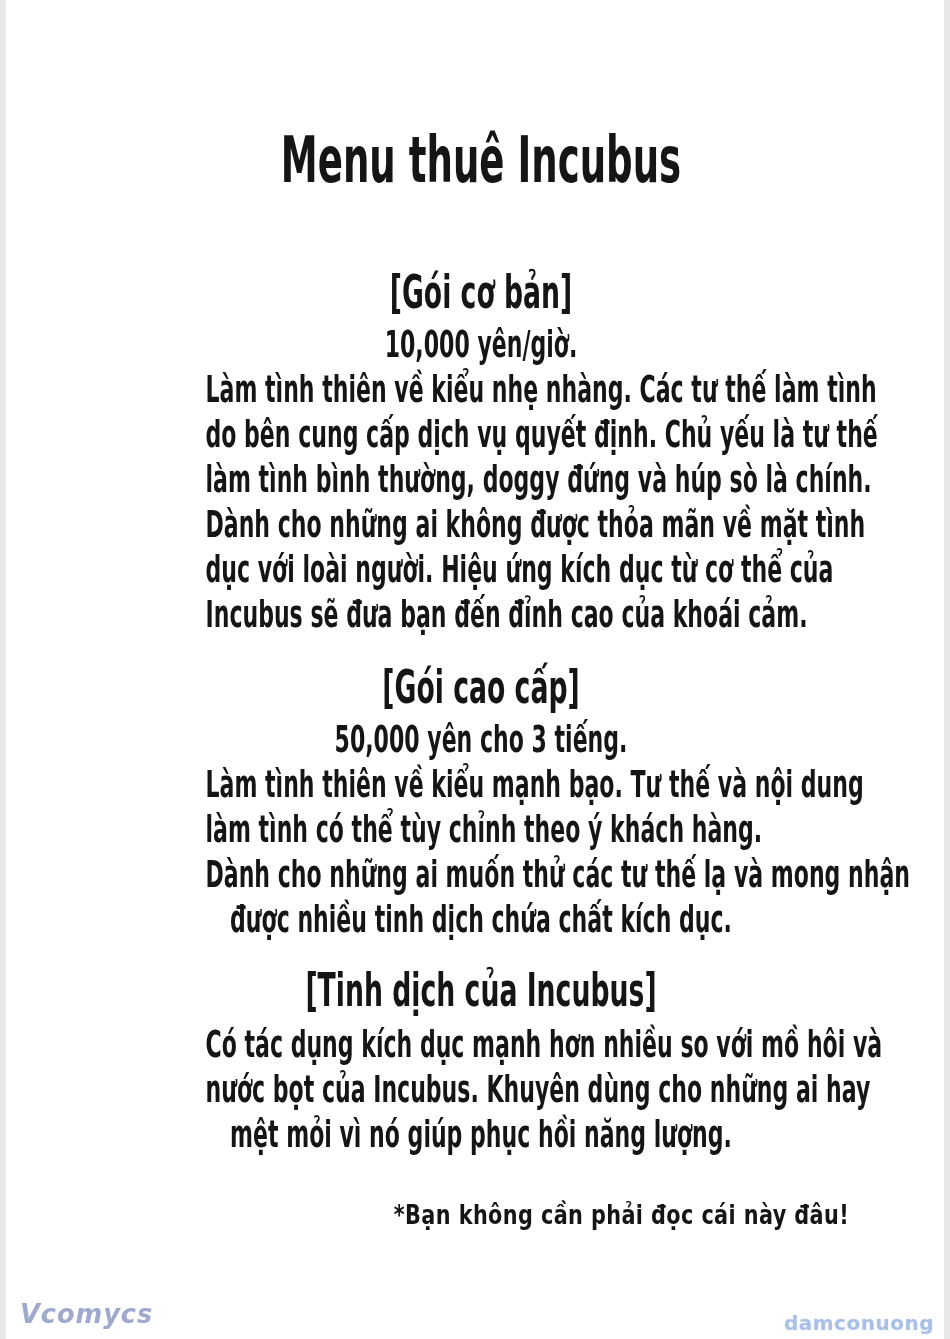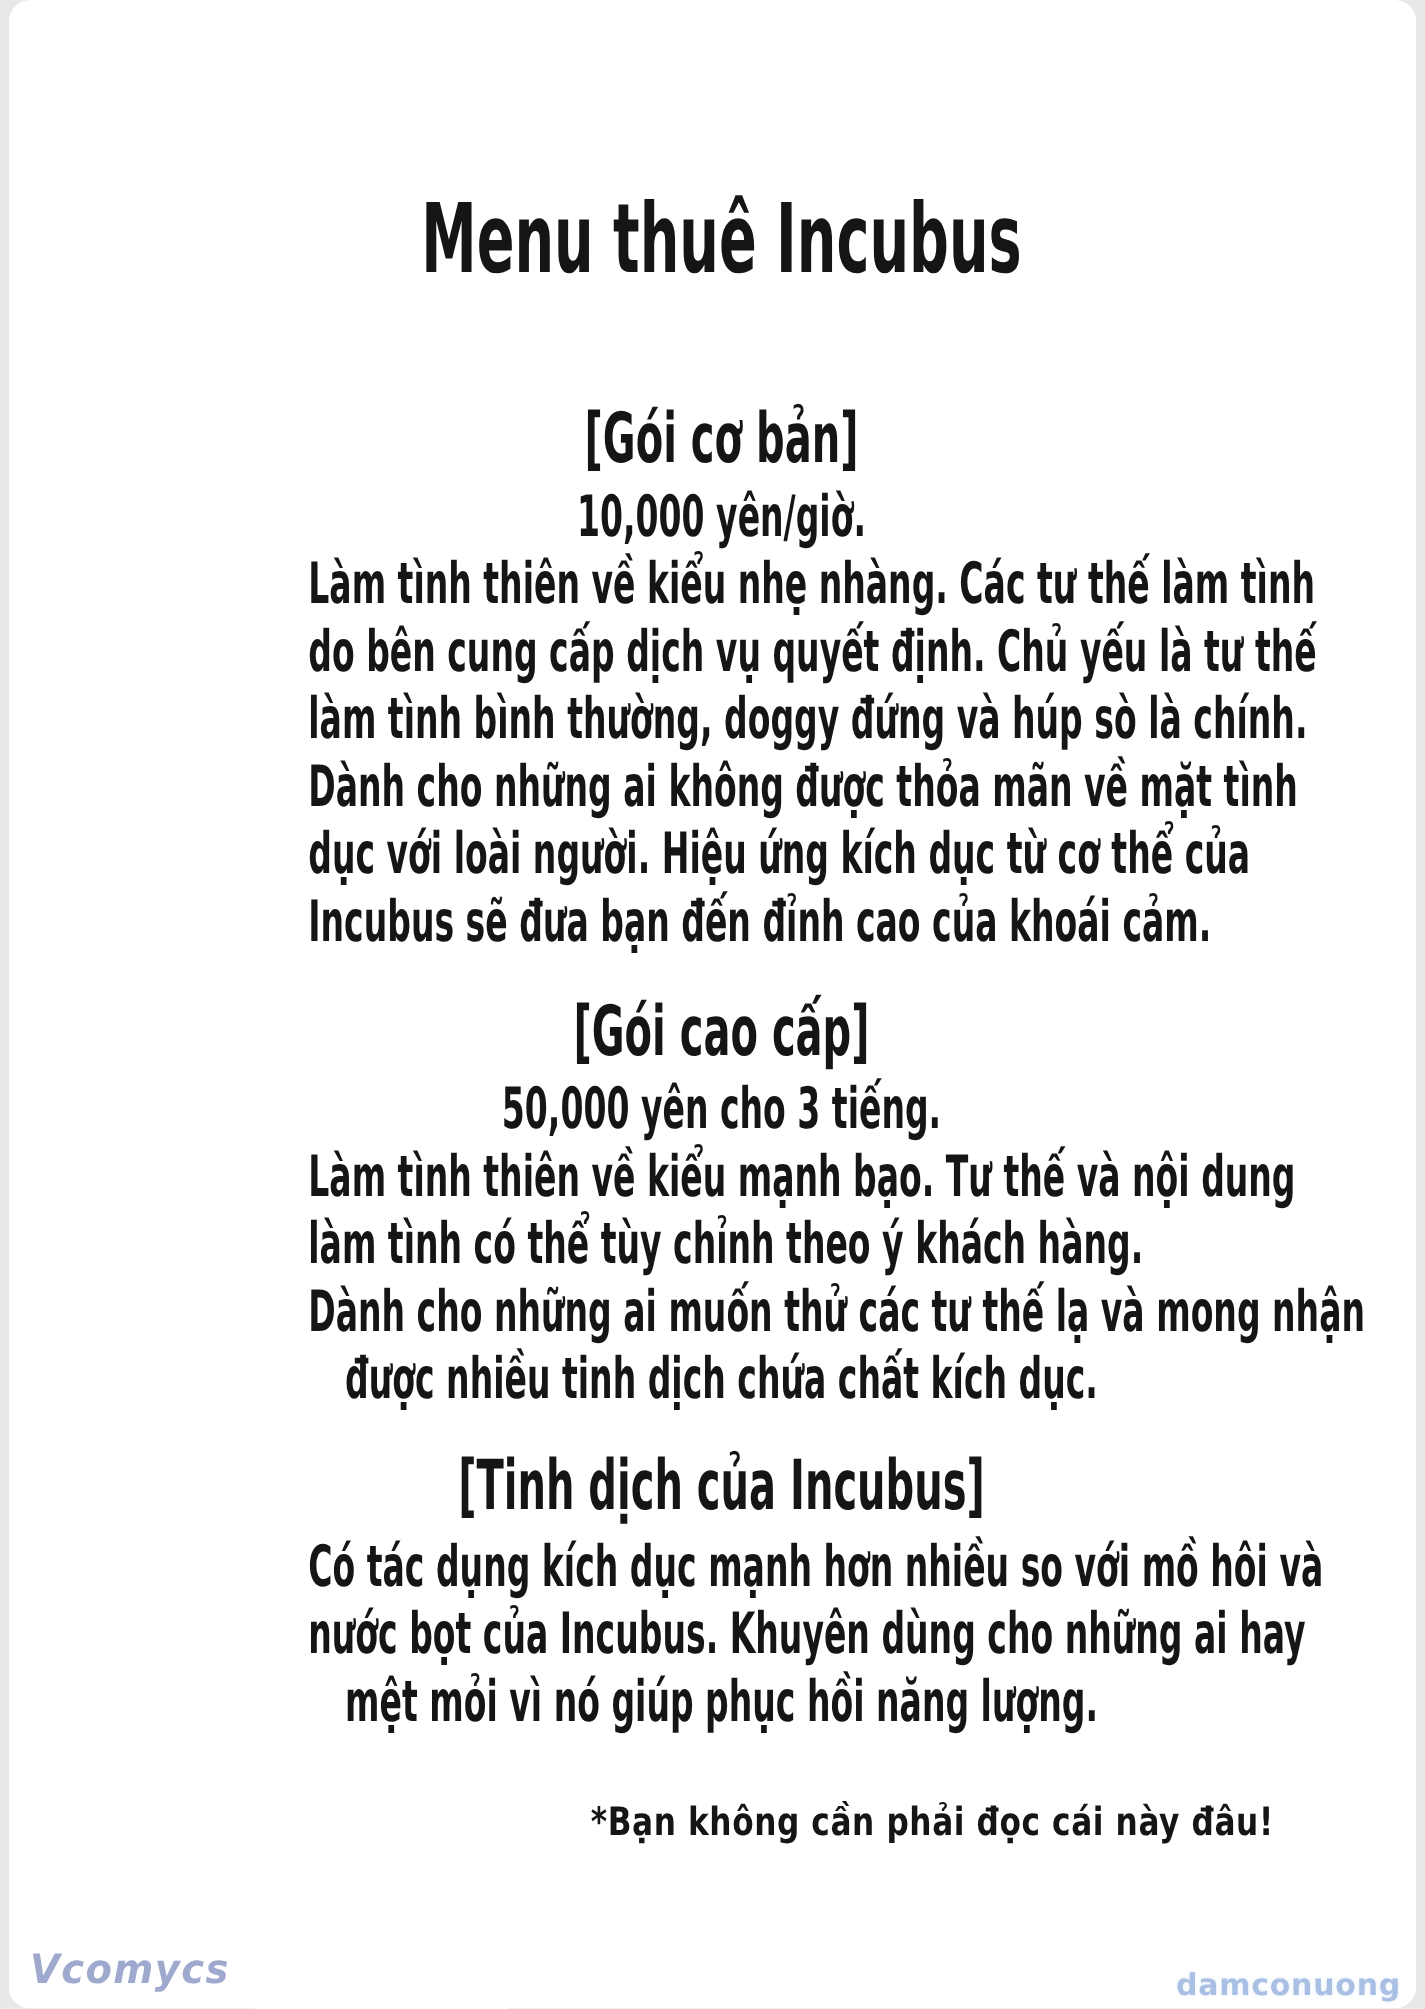--- a/index.html
+++ b/index.html
@@ -3,21 +3,20 @@
 <meta charset="utf-8">
 <style>
   html,body { margin:0; padding:0; background:#e8e8e8; }
   .page {
     position:relative;
     width:938px; height:1339px;
     margin:0 auto;
     background:var(--background,#ffffff);
     overflow:hidden;
     font-family:"DejaVu Sans", sans-serif;
-    border-radius:14px;
   }
   
   .menu {
     position:absolute; left:0; top:0; width:950px;
     transform:scaleX(0.58);
     transform-origin:475px 0;
     text-align:center;
     color:var(--text,#151515);
     font-weight:bold;
   }

